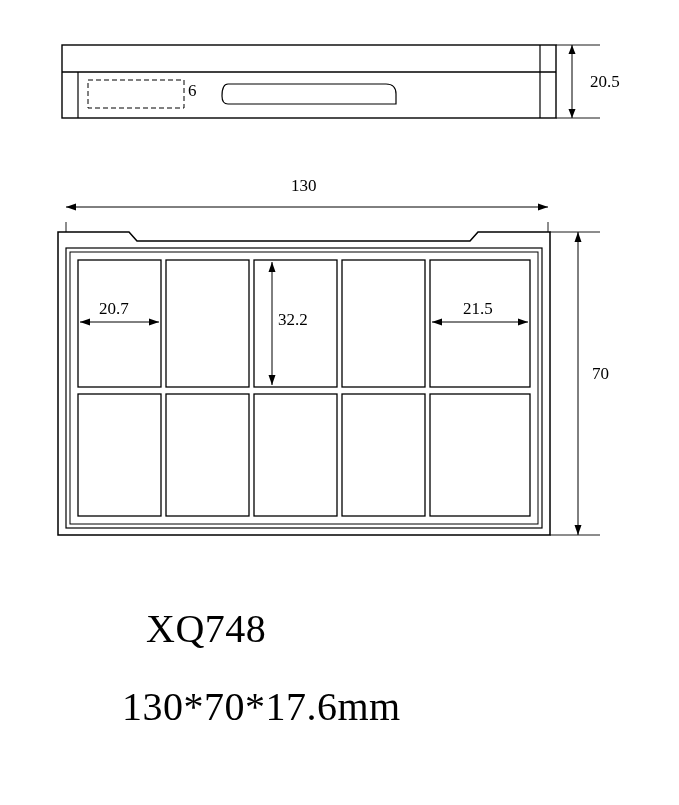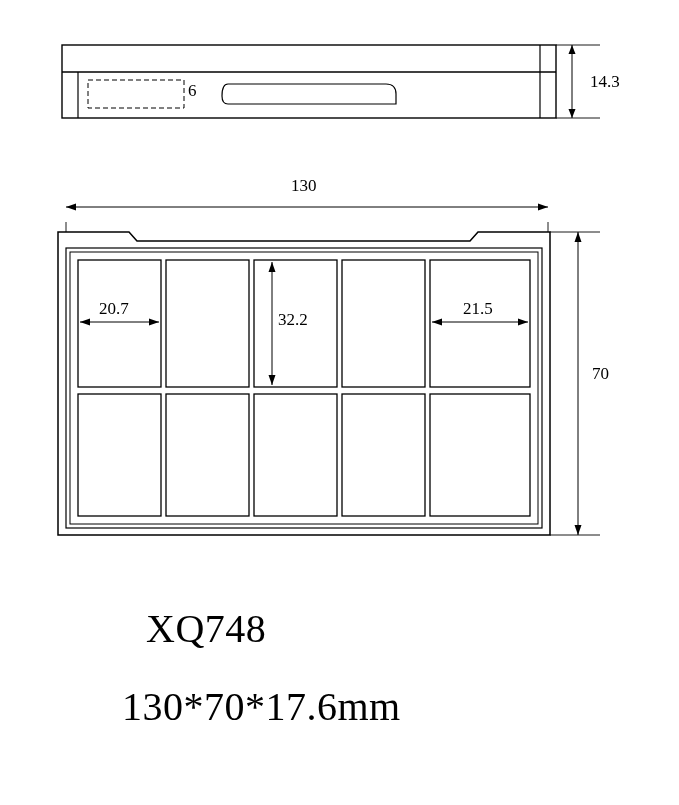--- a/index.html
+++ b/index.html
@@ -100,21 +100,21 @@
     <path d="M 528 322 L 518 318.5 L 518 325.5 Z" fill="#000"></path>
 
     <line x1="550" y1="232" x2="600" y2="232" stroke="#000" stroke-width="0.9"></line>
     <line x1="550" y1="535" x2="600" y2="535" stroke="#000" stroke-width="0.9"></line>
     <line x1="578" y1="232" x2="578" y2="535" stroke="#000" stroke-width="1"></line>
     <path d="M 578 232 L 574.5 242 L 581.5 242 Z" fill="#000"></path>
     <path d="M 578 535 L 574.5 525 L 581.5 525 Z" fill="#000"></path>
   </g>
 </svg>
 
-<span class="label dim-label" style="left:590px; top:72px;">14.3</span>
+<span class="label dim-label" style="left:590px; top:72px;">20.5</span>
 
 <span class="label dim-label" style="left:188px; top:81px;">6</span>
 
 <span class="label dim-label" style="left:291px; top:176px;">130</span>
 
 <span class="label dim-label" style="left:99px; top:299px;">20.7</span>
 
 <span class="label dim-label" style="left:278px; top:310px;">32.2</span>
 
 <span class="label dim-label" style="left:463px; top:299px;">21.5</span>

